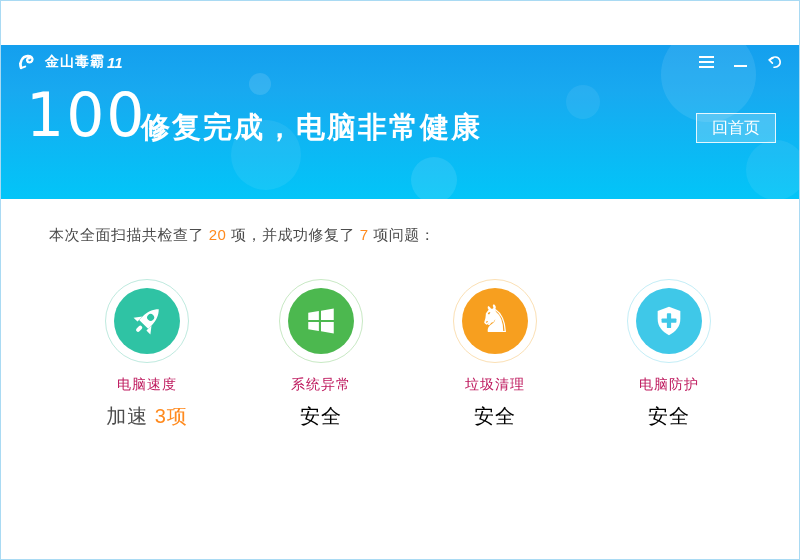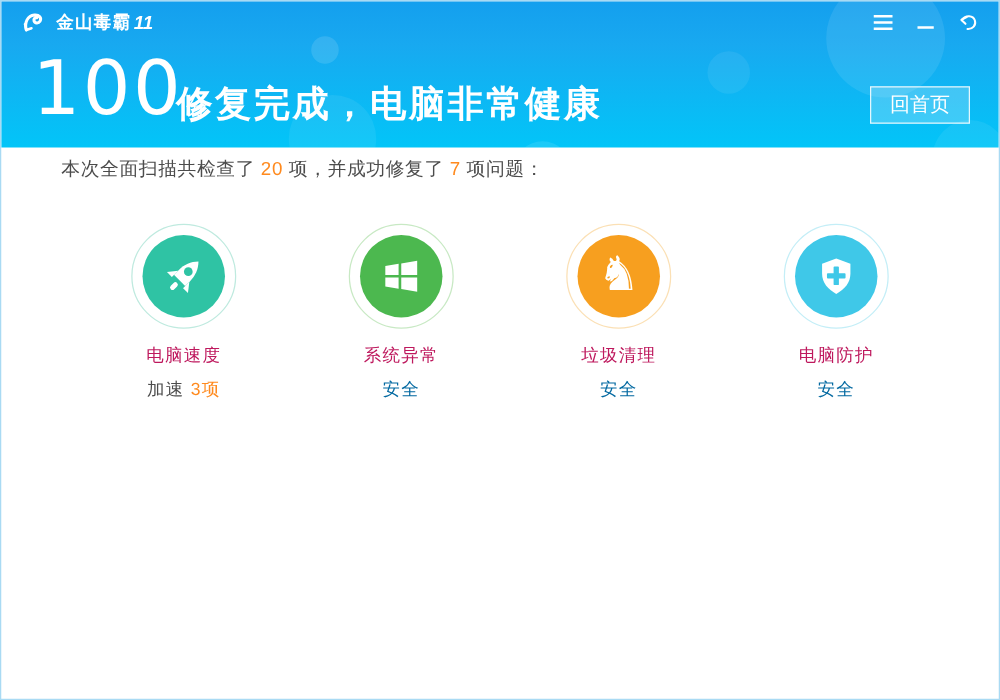--- a/index.html
+++ b/index.html
@@ -10,25 +10,26 @@
   }
   .window {
     width:800px; height:560px;
     border:1px solid #a9daf3;
     background:#ffffff;
     position:relative;
     overflow:hidden;
   }
   
   .hero {
-    height:117px;
+    height:154px;
     background:linear-gradient(180deg,#149fee 0%, #18a9f0 30%, #02c5f8 100%);
     position:relative;
     color:#fff;
     overflow:hidden;
+    margin-top:44px;
   }
   .bubble { position:absolute; border-radius:50%; background:rgba(255,255,255,0.07); }
   .b1 { width:70px;height:70px; left:230px; top:75px; }
   .b2 { width:46px;height:46px; left:410px; top:112px; background:rgba(255,255,255,0.10);}
   .b3 { width:34px;height:34px; left:565px; top:40px; }
   .b4 { width:95px;height:95px; left:660px; top:-18px; background:rgba(255,255,255,0.09);}
   .b5 { width:60px;height:60px; left:745px; top:95px; }
   .b6 { width:22px;height:22px; left:248px; top:28px; background:rgba(255,255,255,0.12);}
   .titlebar {
     position:relative; z-index:2;
@@ -65,21 +66,21 @@
     position:absolute; right:23px; top:68px; z-index:3;
     width:80px; height:30px;
     background:rgba(255,255,255,0.22);
     border:1px solid rgba(255,255,255,0.85);
     color:#fff; font-size:16px;
     display:flex; align-items:center; justify-content:center;
     cursor:pointer;
   }
   
   .content { padding-left:48px; }
-  .summary { margin-top:8px; font-size:15px; color:#4c4c4c; letter-spacing:0.5px; }
+  .summary { margin-top:27px; font-size:15px; color:#4c4c4c; letter-spacing:0.5px; }
   .num-orange { color:#ff8a1e; }
   .grid {
     margin:34px 0 0 11px;  
     width:696px;
     display:grid;
     grid-template-columns:repeat(4,174px);
     grid-auto-rows:155px;
   }
   .cell { display:flex; flex-direction:column; align-items:center; }
   .ring {
@@ -87,22 +88,22 @@
     border:1px solid; 
     display:flex; align-items:center; justify-content:center;
   }
   .disc {
     width:66px; height:66px; border-radius:50%;
     display:flex; align-items:center; justify-content:center;
     color:#fff;
   }
   .disc svg { display:block; }
   .cell-label { margin-top:13px; font-size:14px; color:#be185d; letter-spacing:1px; }
-  .cell-status { margin-top:9px; font-size:14px; color:#4c4c4c; letter-spacing:1px; }
-  .status-green { color:#0369a1; }
+  .cell-status { margin-top:9px; font-size:20px; color:#4c4c4c; letter-spacing:1px; }
+  .status-green { color:#000000; }
   .status-count { color:#ff8a1e; cursor:pointer; }
   
   .t-teal   .ring{border-color:#bfeadf;} .t-teal   .disc{background:#2fc3a4;}
   .t-green  .ring{border-color:#c8e9c4;} .t-green  .disc{background:#4cb84f;}
   .t-orange .ring{border-color:#fbe0b5;} .t-orange .disc{background:#f79f1f;}
   .t-blue   .ring{border-color:#c2e3f8;} .t-blue   .disc{background:#3ea7ec;}
   .t-cyan   .ring{border-color:#c4eef7;} .t-cyan   .disc{background:#3fc8e8;}
   .t-emerald .ring{border-color:#c6ecd6;} .t-emerald .disc{background:#4cc580;}
   .knight-glyph { font-family:"DejaVu Sans", sans-serif; font-size:38px; line-height:38px; color:#fff; margin-top:-4px; }
 </style>

